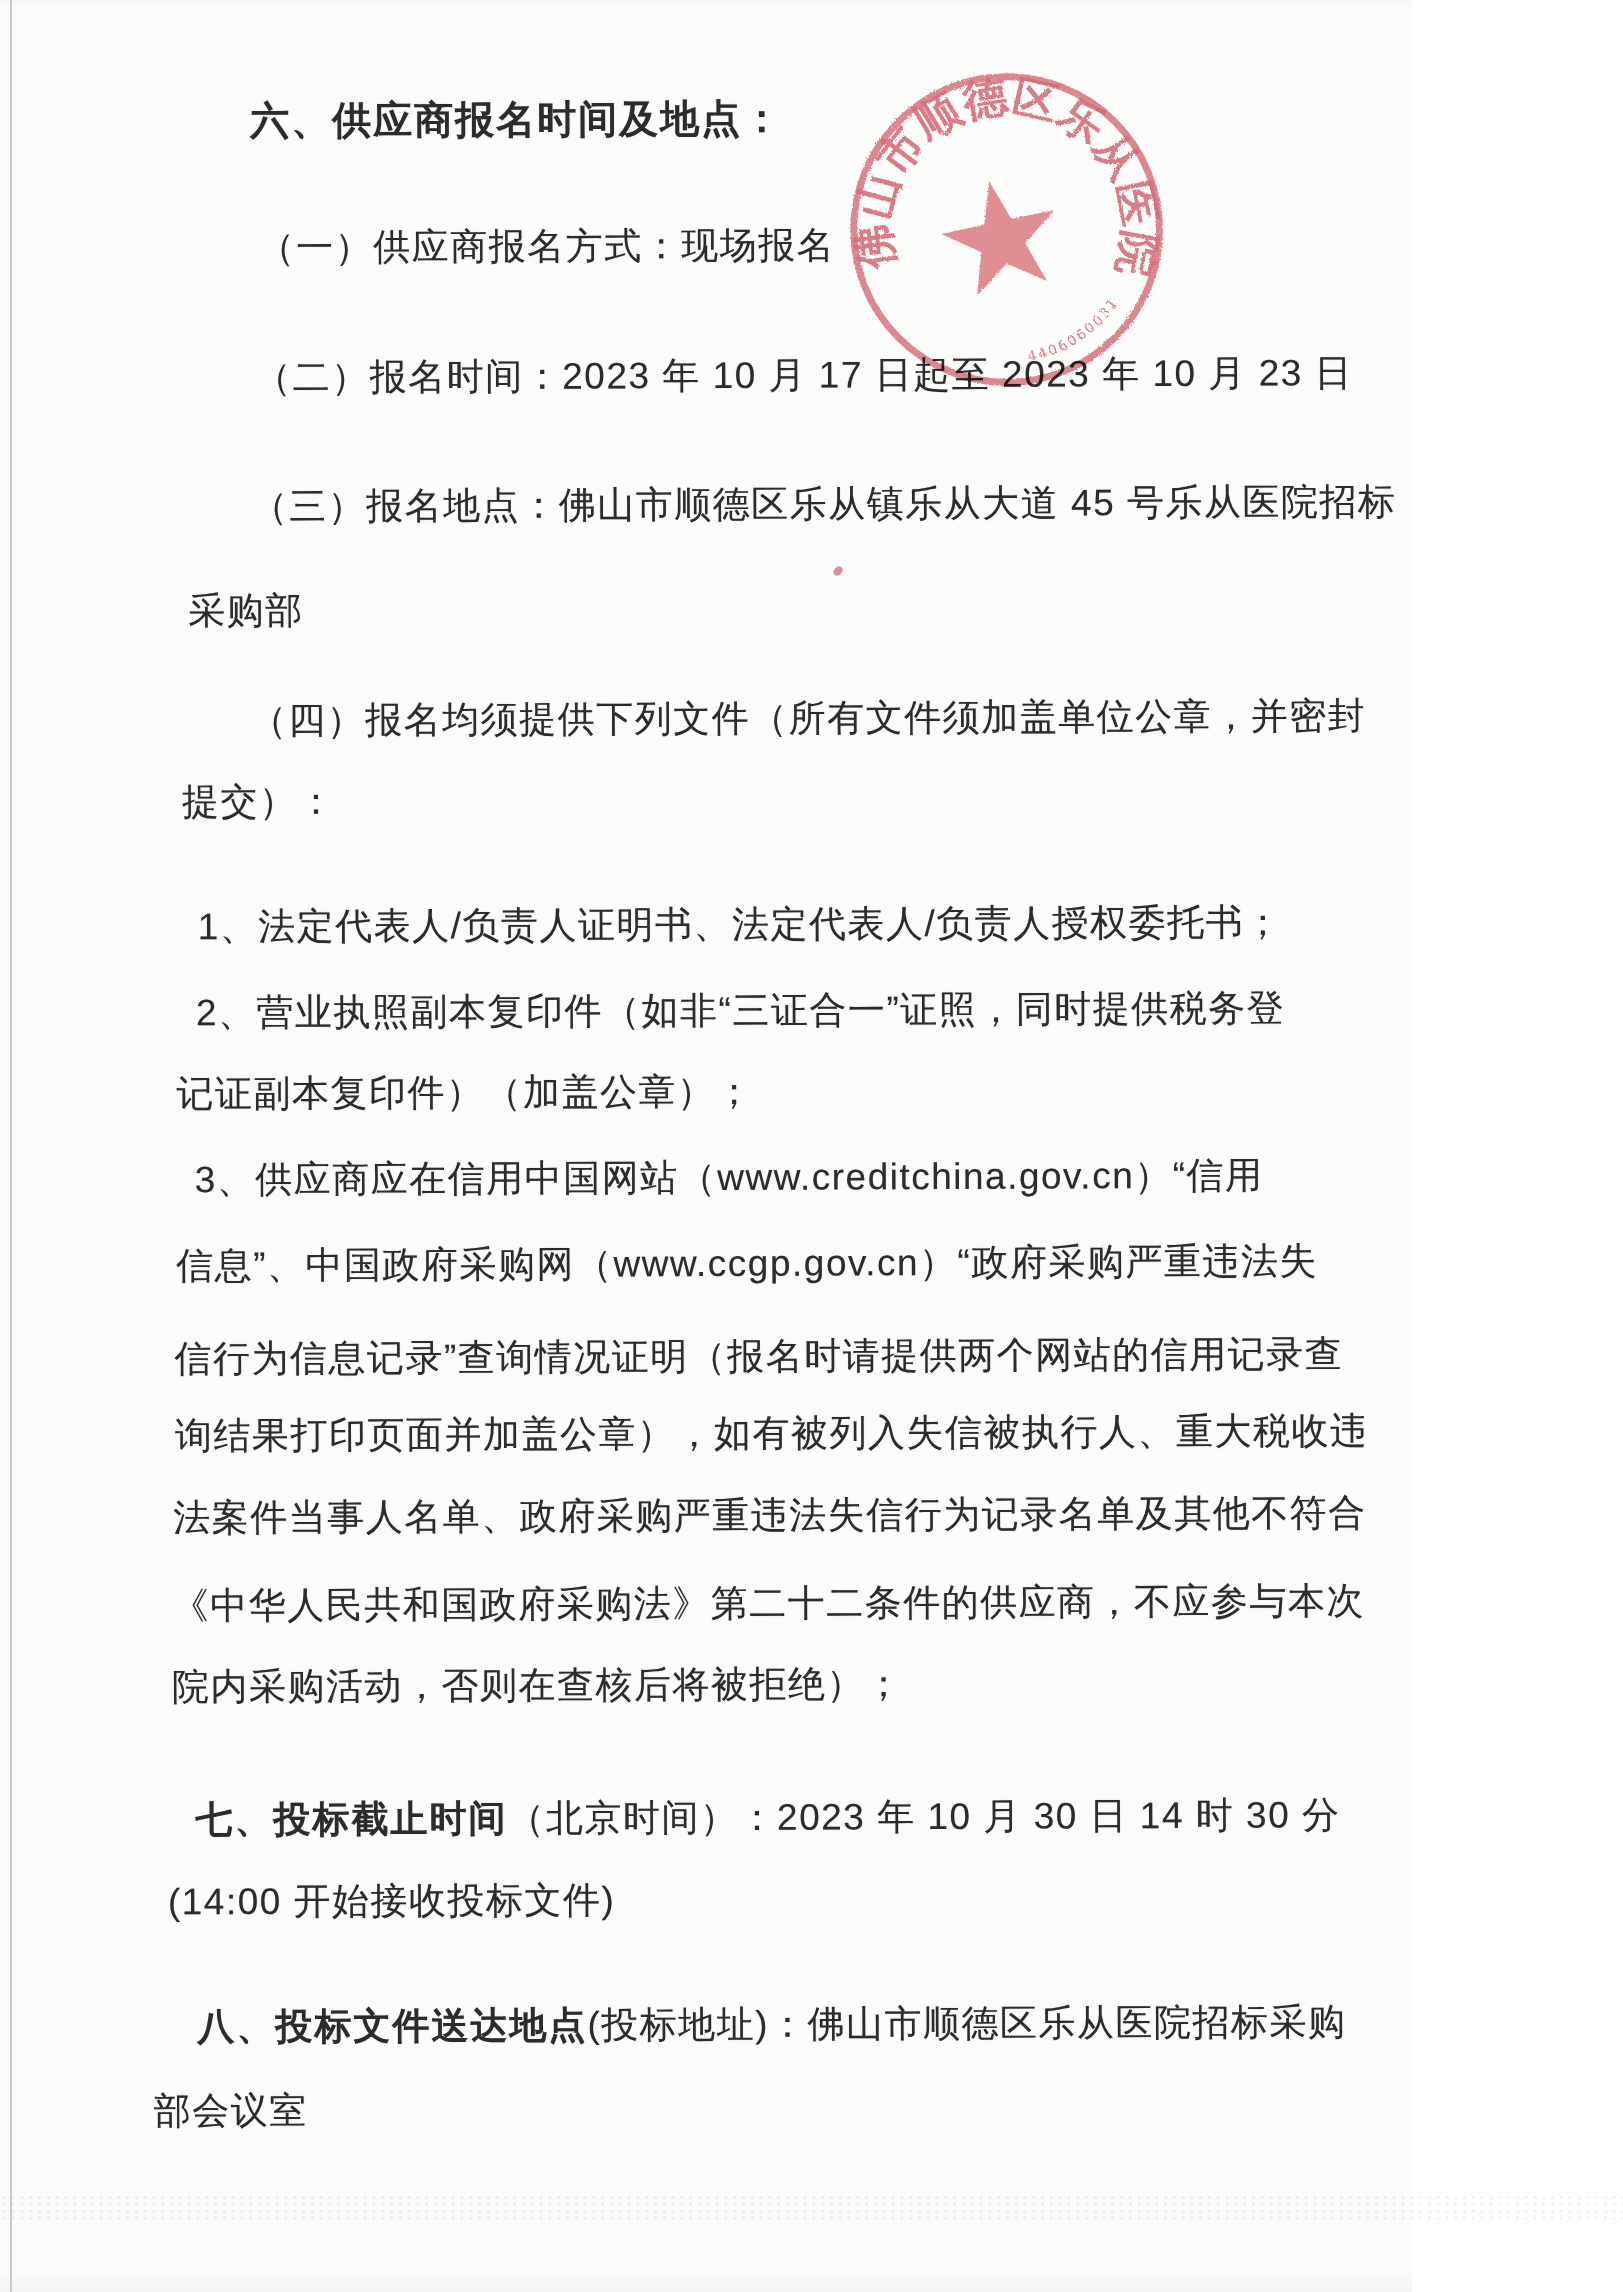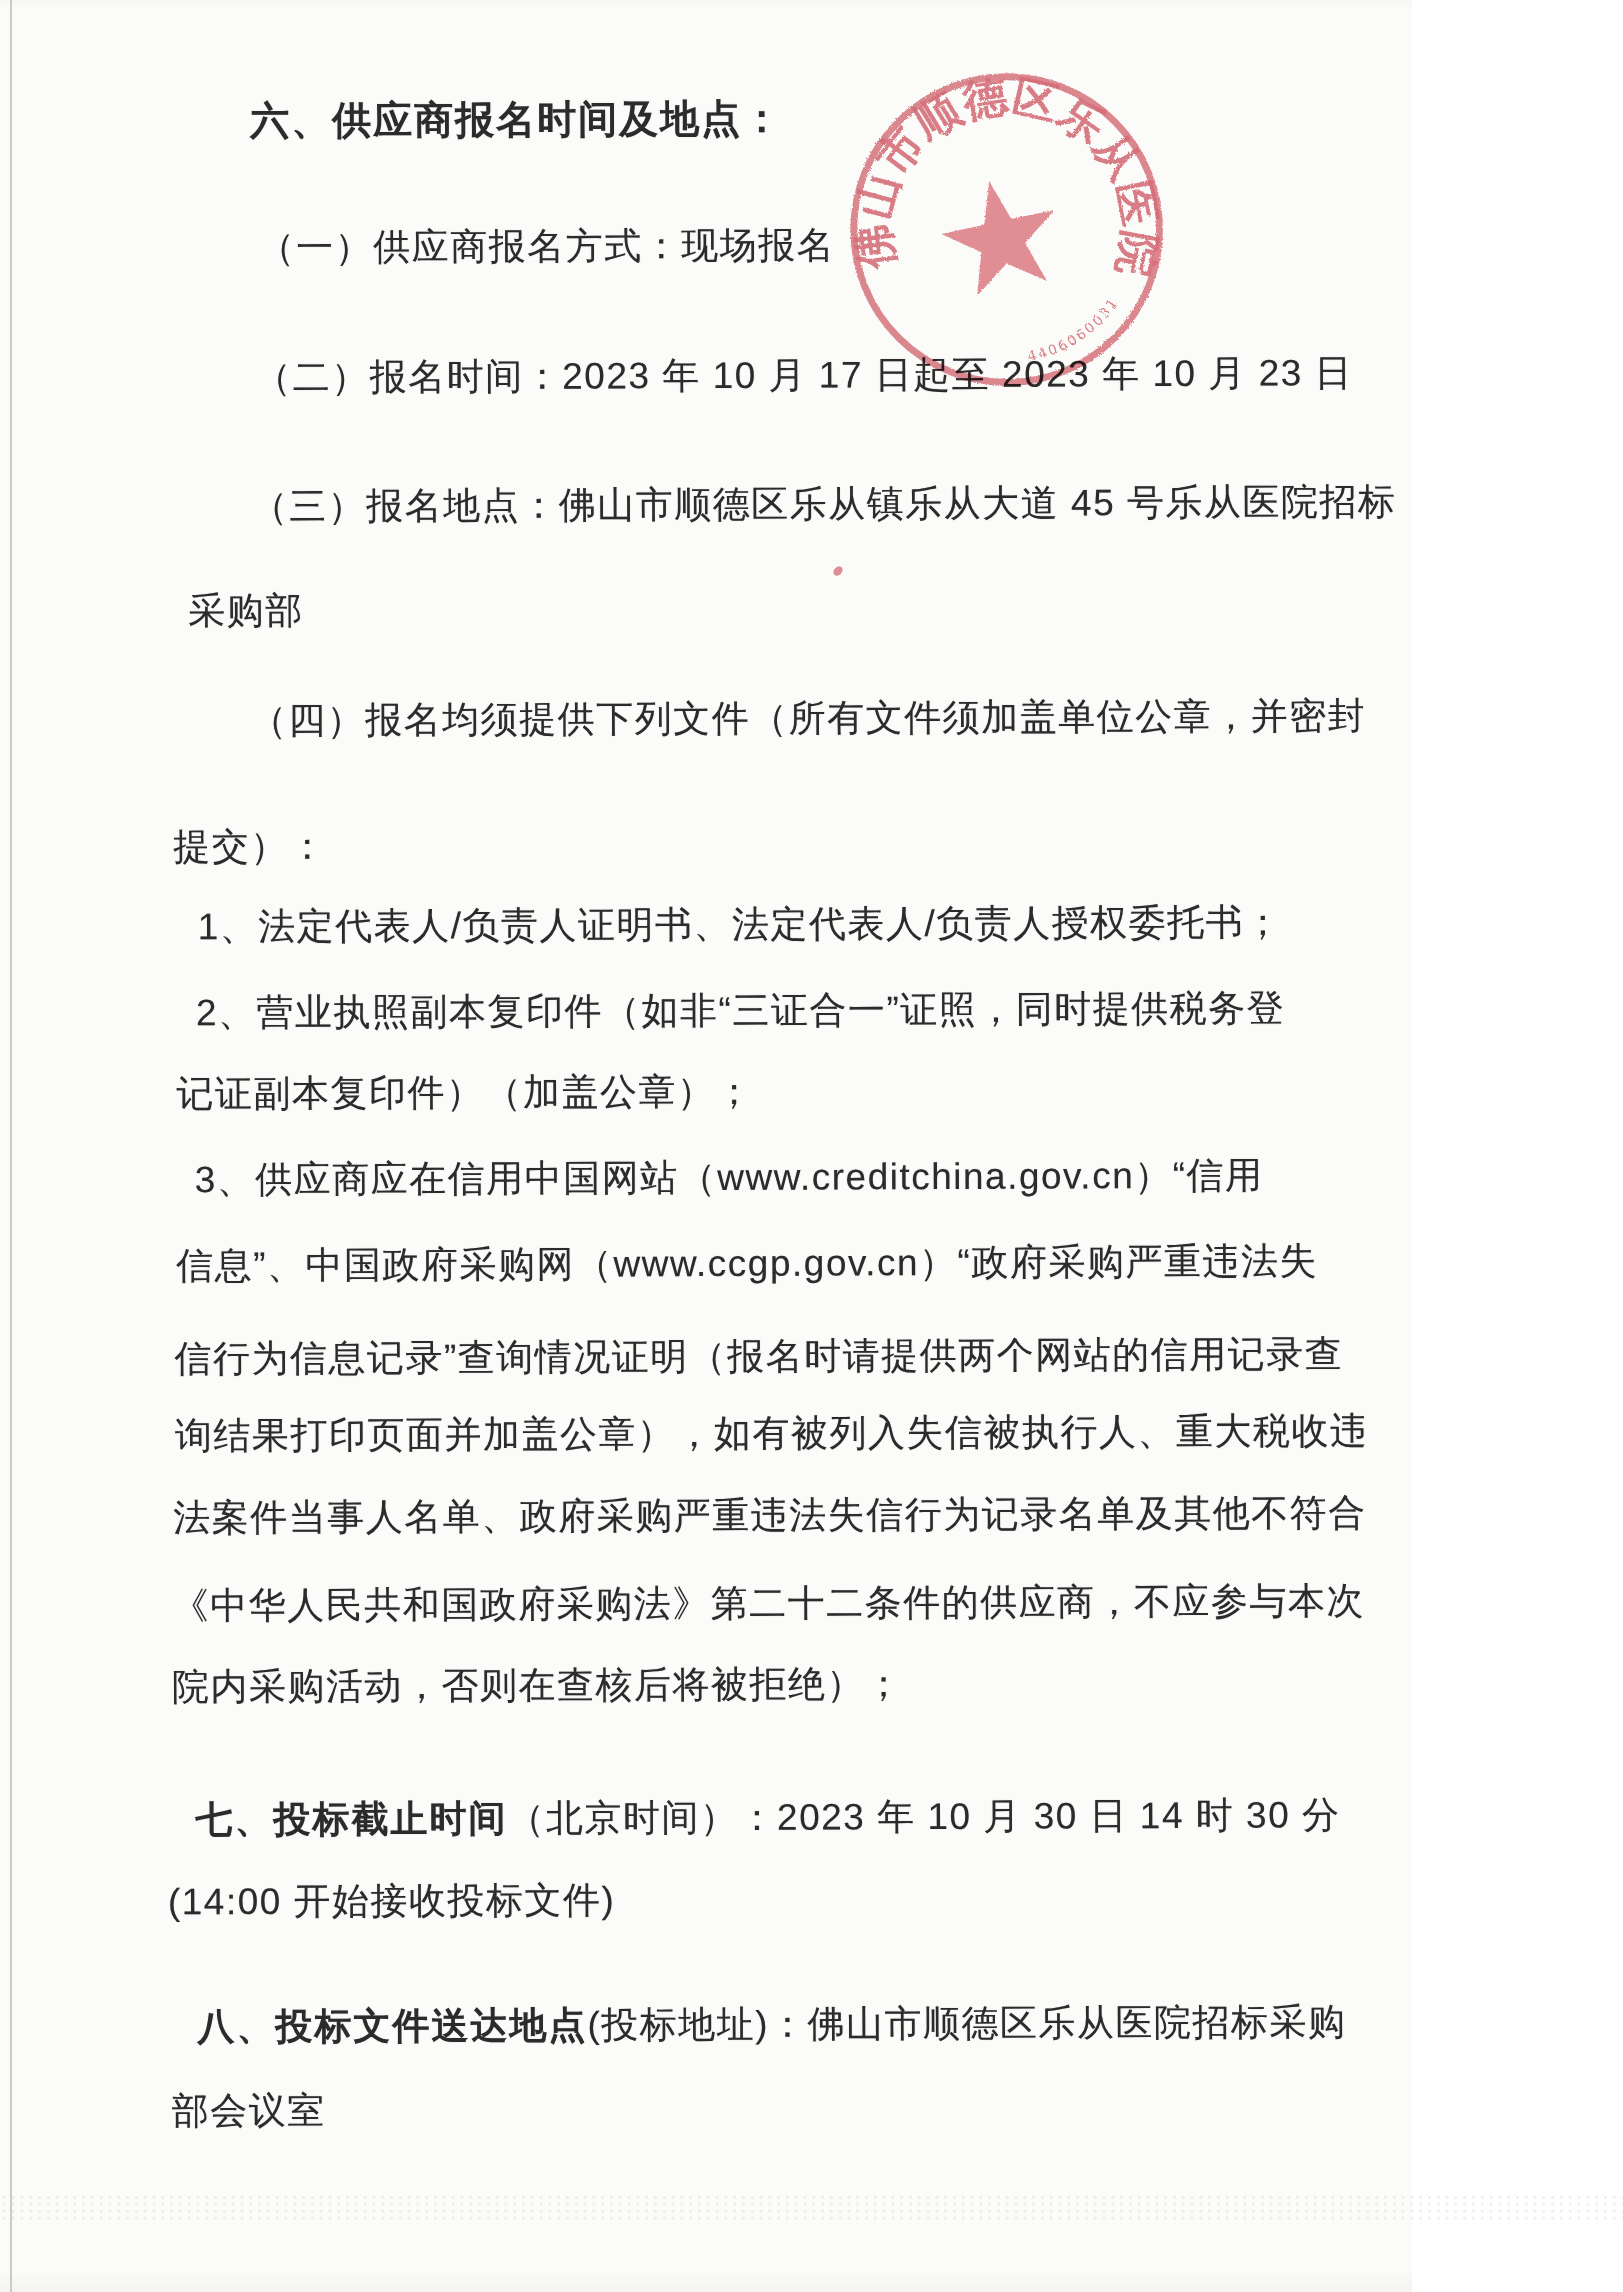--- a/index.html
+++ b/index.html
@@ -55,35 +55,35 @@
 
   <div class="scan-edge-left"></div>
 
   <div class="text-layer">
       <div class="line" style="left: 250px; top: 94px; font-size: 39px;"><span class="b">六、供应商报名时间及地点：</span></div>
       <div class="line" style="left: 257px; top: 223px;"><span>（一）供应商报名方式：现场报名</span></div>
       <div class="line" style="left: 253px; top: 353px;"><span>（二）报名时间：2023 年 10 月 17 日起至 2023 年 10 月 23 日</span></div>
       <div class="line" style="left: 249px; top: 482px;"><span>（三）报名地点：佛山市顺德区乐从镇乐从大道 45 号乐从医院招标</span></div>
       <div class="line" style="left: 186px; top: 586px;"><span>采购部</span></div>
       <div class="line" style="left: 247px; top: 696px;"><span>（四）报名均须提供下列文件（所有文件须加盖单位公章，并密封</span></div>
-      <div class="line" style="left: 170px; top: 777px; margin-top: 45px;"><span>提交）：</span></div>
+      <div class="line" style="left: 179px; top: 777px;"><span>提交）：</span></div>
       <div class="line" style="left: 194px; top: 902px;"><span>1、法定代表人/负责人证明书、法定代表人/负责人授权委托书；</span></div>
       <div class="line" style="left: 192px; top: 988px;"><span>2、营业执照副本复印件（如非“三证合一”证照，同时提供税务登</span></div>
       <div class="line" style="left: 172px; top: 1069px;"><span>记证副本复印件）（加盖公章）；</span></div>
       <div class="line" style="left: 190px; top: 1155px;"><span>3、供应商应在信用中国网站（www.creditchina.gov.cn）“信用</span></div>
       <div class="line" style="left: 171px; top: 1241px;"><span>信息”、中国政府采购网（www.ccgp.gov.cn）“政府采购严重违法失</span></div>
       <div class="line" style="left: 169px; top: 1334px;"><span>信行为信息记录”查询情况证明（报名时请提供两个网站的信用记录查</span></div>
       <div class="line" style="left: 169px; top: 1411px;"><span>询结果打印页面并加盖公章），如有被列入失信被执行人、重大税收违</span></div>
       <div class="line" style="left: 167px; top: 1493px;"><span>法案件当事人名单、政府采购严重违法失信行为记录名单及其他不符合</span></div>
       <div class="line" style="left: 165px; top: 1581px;"><span>《中华人民共和国政府采购法》第二十二条件的供应商，不应参与本次</span></div>
       <div class="line" style="left: 165px; top: 1662px;"><span>院内采购活动，否则在查核后将被拒绝）；</span></div>
       <div class="line" style="left: 188px; top: 1795px;"><span class="b">七、投标截止时间</span><span>（北京时间）：2023 年 10 月 30 日 14 时 30 分</span></div>
       <div class="line" style="left: 160px; top: 1877px;"><span>(14:00 开始接收投标文件)</span></div>
       <div class="line" style="left: 189px; top: 2002px;"><span class="b">八、投标文件送达地点</span><span>(投标地址)：佛山市顺德区乐从医院招标采购</span></div>
-      <div class="line" style="left: 163px; top: 2086px;"><span>部会议室</span></div>
+      <div class="line" style="left: 145px; top: 2086px;"><span>部会议室</span></div>
     </div>
 
   <svg class="stamp" viewBox="0 0 348 356" xmlns="http://www.w3.org/2000/svg">
     <defs>
       <filter id="grain" x="-10%" y="-10%" width="120%" height="120%">
         <feTurbulence type="fractalNoise" baseFrequency="0.55" numOctaves="2" result="n"></feTurbulence>
         <feDisplacementMap in="SourceGraphic" in2="n" scale="3.2"></feDisplacementMap>
         <feGaussianBlur stdDeviation="0.35"></feGaussianBlur>
       </filter>
       <path id="arcTop" d="M 54.2 211 A 120 120 0 1 1 279.8 211" fill="none"></path>

